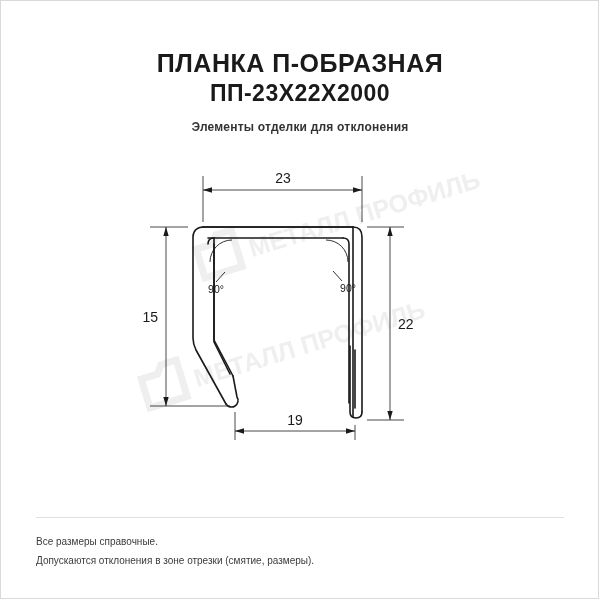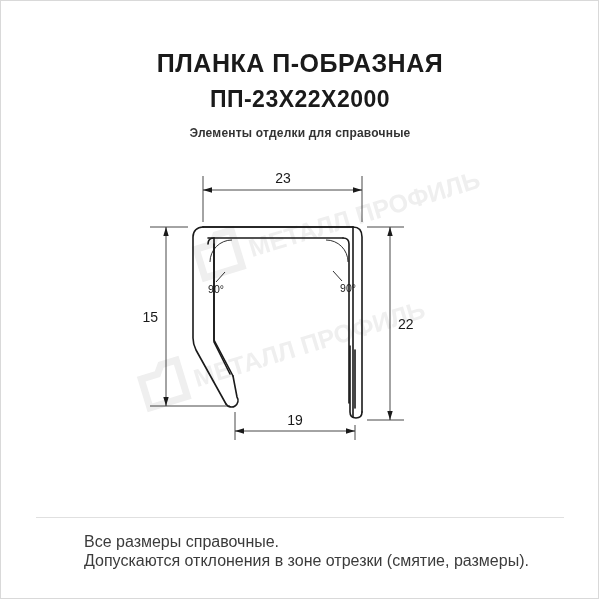--- a/index.html
+++ b/index.html
@@ -41,21 +41,20 @@
     letter-spacing: 0.5px;
     line-height: 30px;
     white-space: nowrap;
   }
   .title-sub {
     font-size: 23px;
     font-weight: bold;
     color: #1a1a1a;
     letter-spacing: 0.5px;
     line-height: 30px;
-    margin-top: 6px;
     white-space: nowrap;
   }
   .title-caption {
     font-size: 12px;
     font-weight: bold;
     color: #333333;
     margin-top: 12px;
     letter-spacing: 0.2px;
     white-space: nowrap;
   }
@@ -74,25 +73,24 @@
     height: 600px;
     pointer-events: none;
   }
   .footer {
     position: absolute;
     left: 36px;
     bottom: 30px;
     width: 540px;
   }
   .footer-line {
-    font-size: 16px;
+    font-size: 10px;
     color: #3b3b3b;
     line-height: 19px;
     white-space: nowrap;
-    margin-left: 48px;
   }
   .footer-divider {
     position: absolute;
     left: 36px;
     bottom: 82px;
     width: 528px;
     height: 1px;
     background: #e0e0e0;
   }
   svg { display: block; }
@@ -114,21 +112,21 @@
       <g transform="translate(275,355) rotate(-17)">
         <path d="M -135 -16 L -118 -16 L -112 -24 L -96 -24 L -96 14 L -135 14 Z" fill="none" stroke="#efefef" stroke-width="7"></path>
         <text x="-84" y="8" font-size="25" font-weight="bold" fill="#efefef">МЕТАЛЛ ПРОФИЛЬ</text>
       </g>
     </svg>
   </div>
 
   <div class="title-block">
     <div class="title-main">ПЛАНКА П-ОБРАЗНАЯ</div>
     <div class="title-sub">ПП-23Х22Х2000</div>
-    <div class="title-caption">Элементы отделки для справочные</div>
+    <div class="title-caption">Элементы отделки для отклонения</div>
   </div>
 
   <div class="drawing">
     <svg width="600" height="330" viewBox="0 0 600 330">
 
       <g fill="none" stroke="#1a1a1a" stroke-width="1.6" stroke-linejoin="round" stroke-linecap="round">
 
         <path d="M 203 77
                  L 353 77
                  L 353 267

